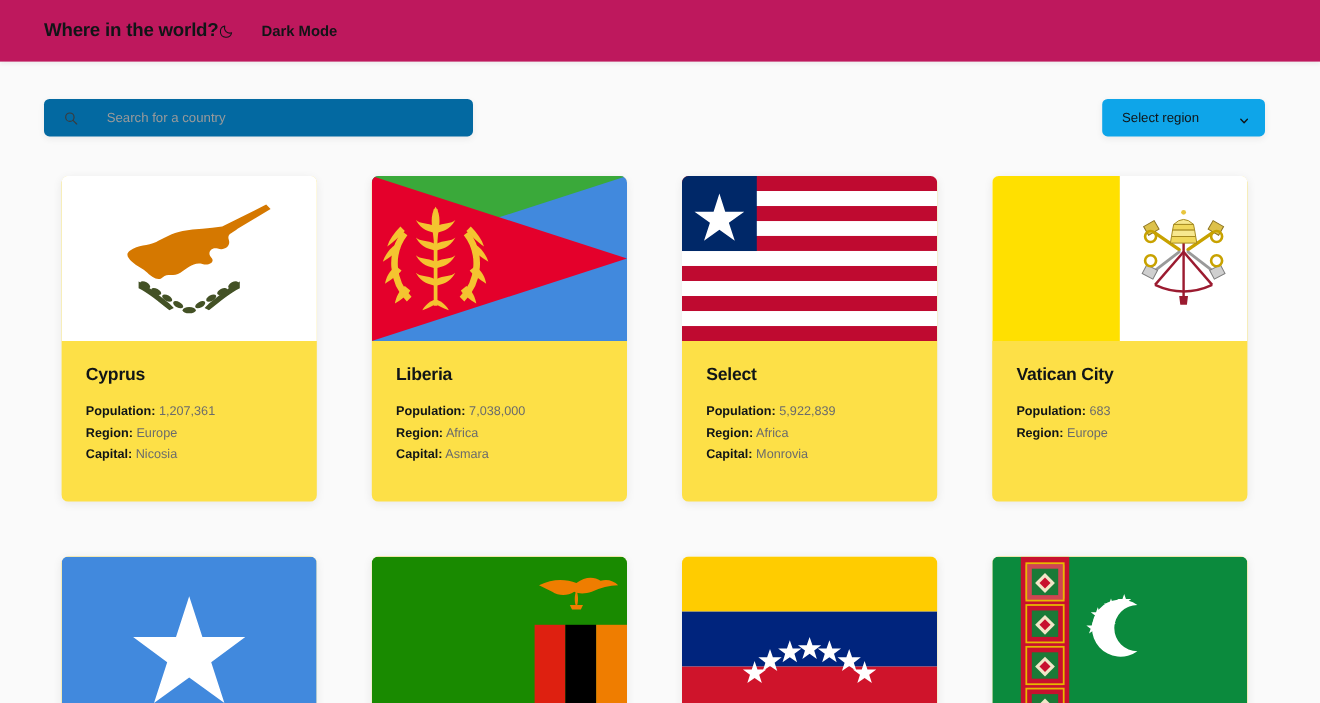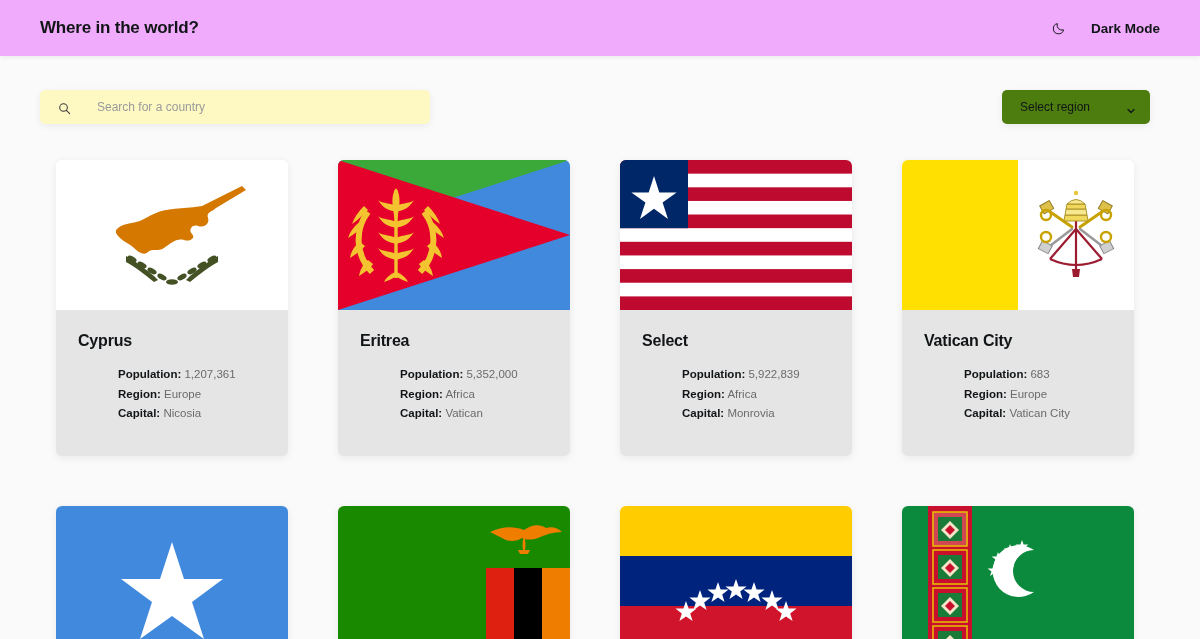--- a/index.html
+++ b/index.html
@@ -8,24 +8,24 @@
     height: 639px;
     overflow: hidden;
     background: #fafafa;
     font-family: "Liberation Sans", sans-serif;
     color: #111517;
   }
 
   
   .header {
     height: 56px;
-    background: #f0abfc;
+    background: #be185d;
     display: flex;
     align-items: center;
-    justify-content: space-between;
+    justify-content: flex-start;
     padding: 0 40px;
     box-shadow: 0 2px 4px rgba(0,0,0,0.055);
     position: relative;
     z-index: 5;
   }
   .header-title {
     font-size: 17px;
     font-weight: bold;
     letter-spacing: -0.2px;
     color: #111517;
@@ -47,21 +47,21 @@
   
   .controls {
     display: flex;
     align-items: center;
     justify-content: space-between;
     padding: 34px 50px 0 40px;
   }
   .search-box {
     width: 390px;
     height: 34px;
-    background: #fef9c3;
+    background: #0369a1;
     border-radius: 5px;
     box-shadow: 0 2px 7px rgba(0,0,0,0.065);
     display: flex;
     align-items: center;
     padding: 0 18px;
     gap: 26px;
   }
   .search-icon { flex: 0 0 auto; width: 13px; height: 13px; display: block; }
   .search-input {
     border: none;
@@ -75,21 +75,21 @@
   .search-input::placeholder { color: #9a9a9a; }
 
   .region-select-wrap {
     position: relative;
     width: 148px;
     height: 34px;
   }
   .region-select {
     width: 100%;
     height: 100%;
-    background: #4d7c0f;
+    background: #0ea5e9;
     border: none;
     border-radius: 5px;
     box-shadow: 0 2px 7px rgba(0,0,0,0.065);
     padding: 0 28px 0 18px;
     font-size: 12px;
     color: #111517;
     font-family: "Liberation Sans", sans-serif;
     appearance: none;
     -webkit-appearance: none;
     outline: none;
@@ -109,21 +109,21 @@
   
   .grid {
     display: grid;
     grid-template-columns: repeat(4, 232px);
     column-gap: 50px;
     row-gap: 50px;
     padding: 36px 0 0 56px;
   }
   .card {
     width: 232px;
-    background: #e5e5e5;
+    background: #fde047;
     border-radius: 6px;
     box-shadow: 0 2px 9px rgba(0,0,0,0.07);
     overflow: hidden;
     cursor: pointer;
   }
   .flag {
     width: 232px;
     height: 150px;
     position: relative;
     overflow: hidden;
@@ -136,21 +136,21 @@
     font-weight: bold;
     letter-spacing: -0.2px;
     margin-bottom: 15px;
     color: #111517;
   }
   .meta-row {
     font-size: 11.5px;
     line-height: 19.5px;
     color: #6b6b6b;
   }
-  .meta-label { font-weight: bold; color: #111517; margin-left: 40px; }
+  .meta-label { font-weight: bold; color: #111517; }
 </style>
 </head>
 <body>
 
 <div class="header">
   <div class="header-title">Where in the world?</div>
   <button class="theme-toggle">
     <span class="moon-icon">
       <svg viewBox="0 0 16 16" fill="none" xmlns="http://www.w3.org/2000/svg">
         <path d="M13.2 10.1A5.6 5.6 0 0 1 6.1 3a5.9 5.9 0 1 0 7.1 7.1z" stroke="#111517" stroke-width="1.1" fill="none" stroke-linejoin="round"></path>
@@ -252,32 +252,32 @@
           <path d="M22 62 C16 66 12 72 10 78 C16 74 22 70 26 66 Z"></path>
           <path d="M94 62 C100 66 104 72 106 78 C100 74 94 70 90 66 Z"></path>
           <path d="M22 82 C16 86 13 92 12 98 C18 94 24 90 27 86 Z"></path>
           <path d="M94 82 C100 86 103 92 104 98 C98 94 92 90 89 86 Z"></path>
           <path d="M30 100 C25 104 22 110 21 116 C27 112 33 108 35 104 Z"></path>
           <path d="M86 100 C91 104 94 110 95 116 C89 112 83 108 81 104 Z"></path>
         </g>
       </svg>
     </div>
     <div class="card-body">
-      <div class="country-name">Eritrea</div>
+      <div class="country-name">Liberia</div>
       <div class="meta-row">
         <span class="meta-label">Population:</span>
-        <span>5,352,000</span>
+        <span>7,038,000</span>
       </div>
       <div class="meta-row">
         <span class="meta-label">Region:</span>
         <span>Africa</span>
       </div>
       <div class="meta-row">
         <span class="meta-label">Capital:</span>
-        <span>Vatican</span>
+        <span>Asmara</span>
       </div>
     </div>
   </div>
 
   <div class="card">
     <div class="flag">
       <svg viewBox="0 0 232 150" xmlns="http://www.w3.org/2000/svg">
         <rect width="232" height="150" fill="#ffffff"></rect>
         <g fill="#bf0a30">
           <rect y="0" width="232" height="13.64"></rect>
@@ -350,24 +350,20 @@
     <div class="card-body">
       <div class="country-name">Vatican City</div>
       <div class="meta-row">
         <span class="meta-label">Population:</span>
         <span>683</span>
       </div>
       <div class="meta-row">
         <span class="meta-label">Region:</span>
         <span>Europe</span>
       </div>
-      <div class="meta-row">
-        <span class="meta-label">Capital:</span>
-        <span>Vatican City</span>
-      </div>
     </div>
   </div>
 
   <div class="card">
     <div class="flag">
       <svg viewBox="0 0 232 150" xmlns="http://www.w3.org/2000/svg">
         <rect width="232" height="150" fill="#4189dd"></rect>
         <polygon fill="#ffffff" points="116,36 128,73 167,73 136,96 148,133 116,110 84,133 96,96 65,73 104,73"></polygon>
       </svg>
     </div>

